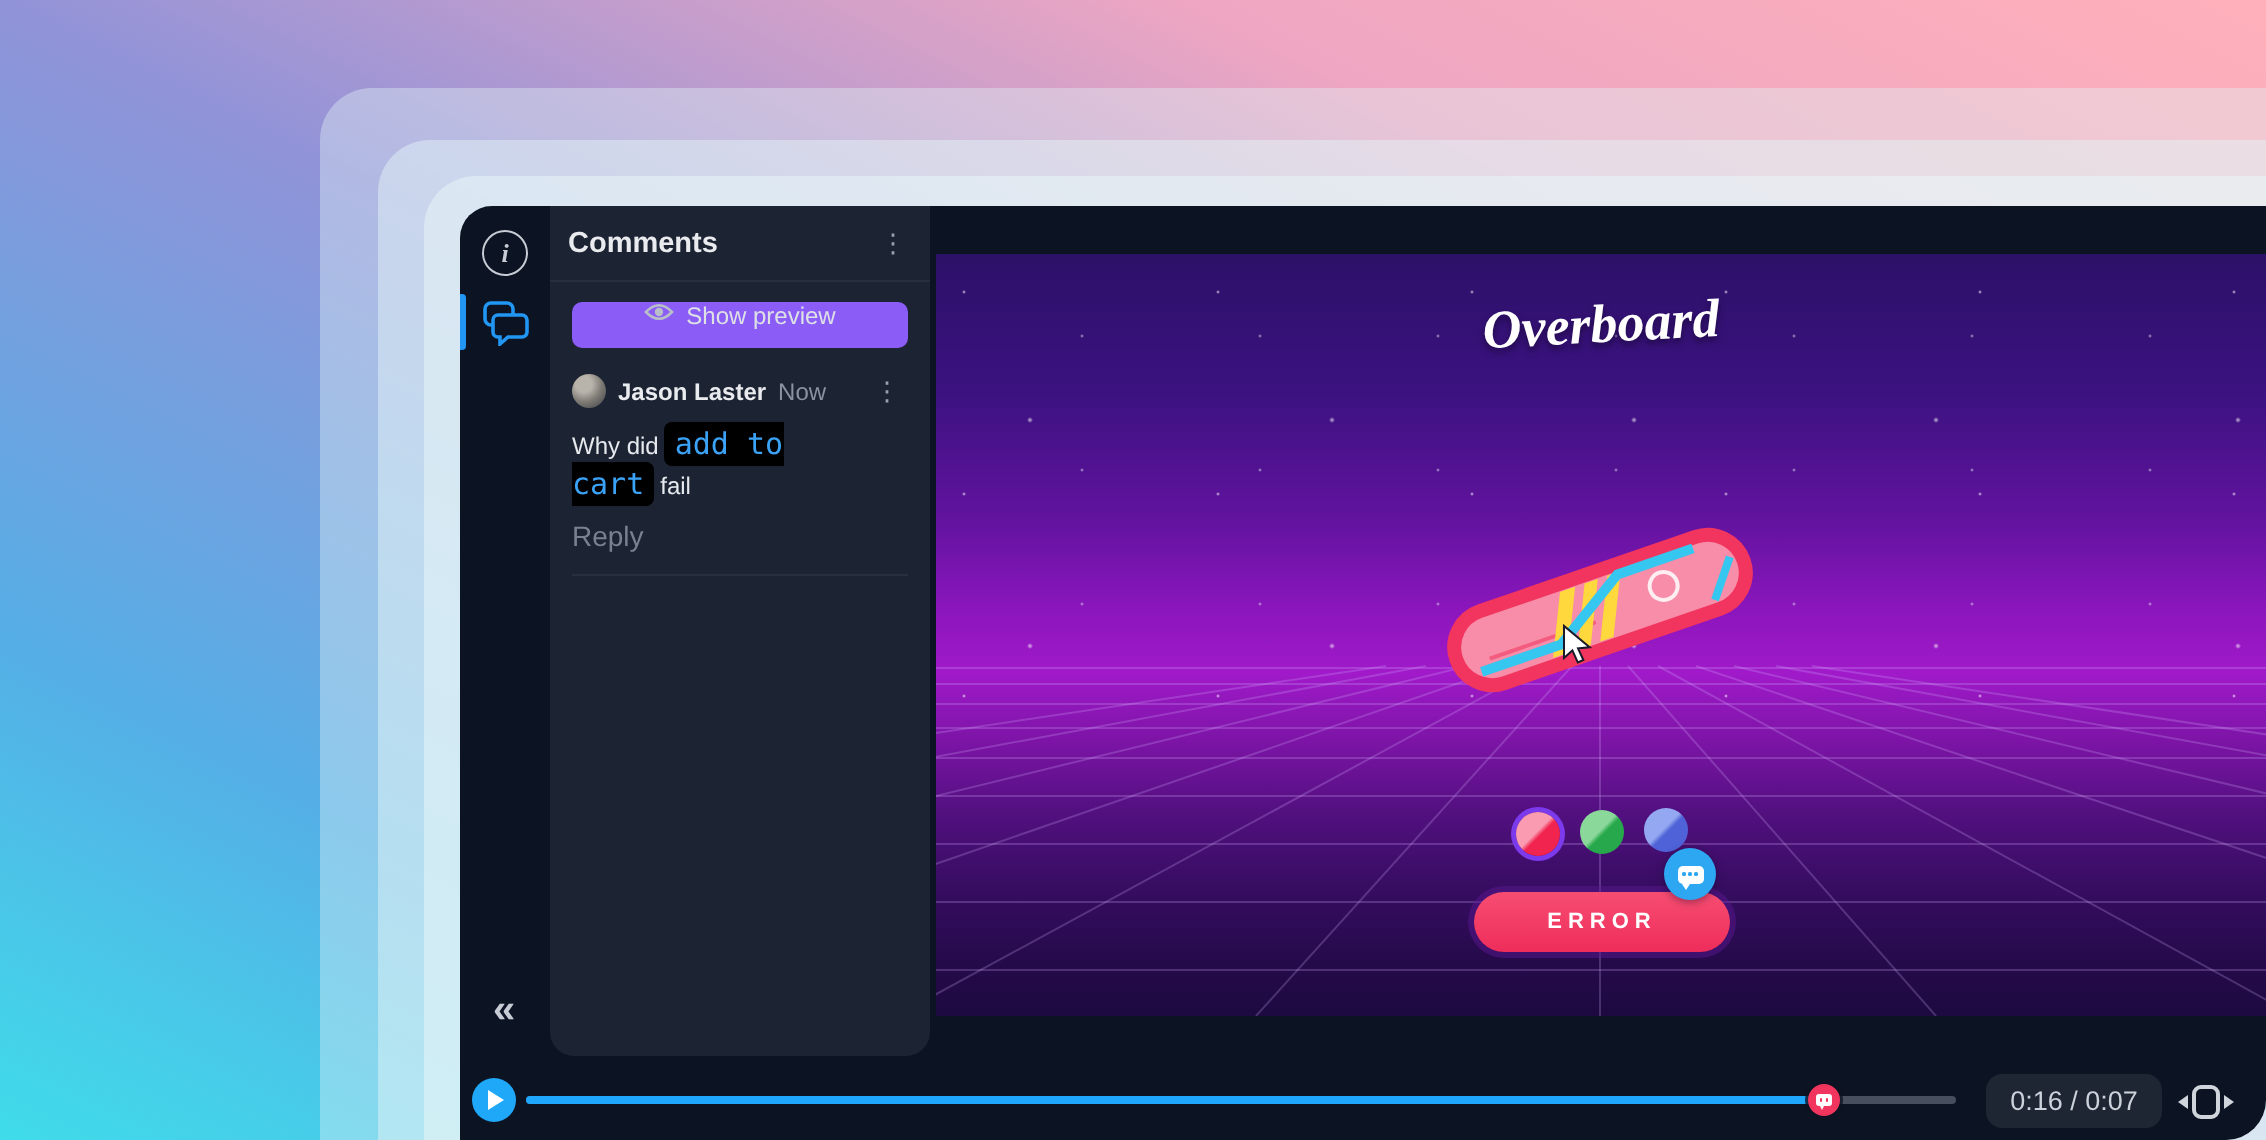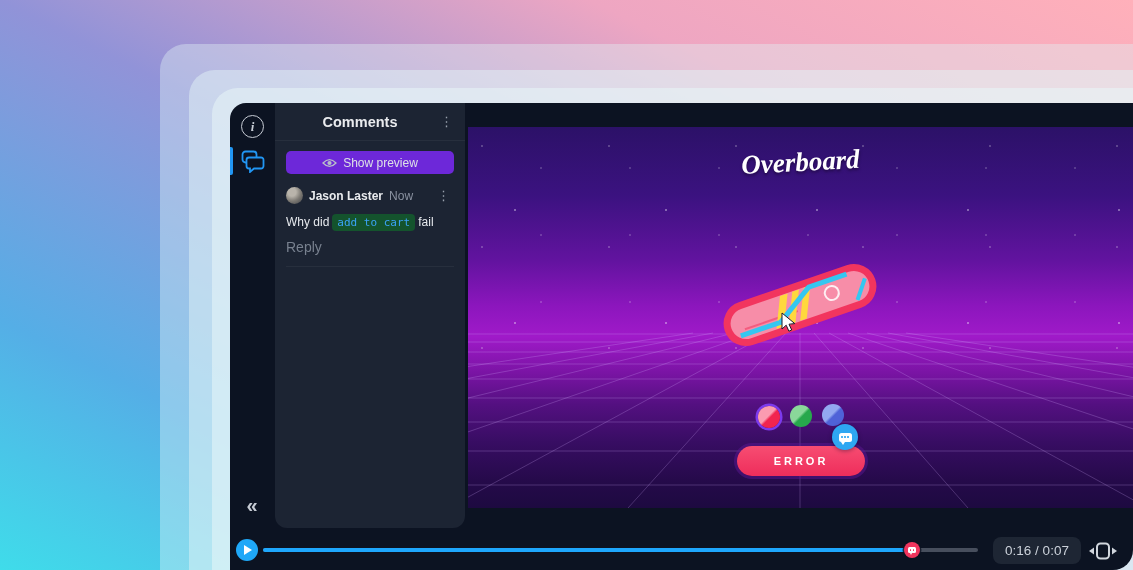--- a/index.html
+++ b/index.html
@@ -25,35 +25,35 @@
     color:#c6cbd4; font:italic 700 13px "Liberation Serif", serif; }
   .comments-nav { left:10px; top:46px; width:26px; height:24px; }
   .active-bar { position:absolute; left:0; top:44px; width:3px; height:28px; background:#2196f3; border-radius:0 2px 2px 0; }
   .collapse-btn { left:10px; top:390px; width:24px; height:24px; color:#c6cbd4; font-size:20px; font-weight:700; }
 
   
   .panel { position:absolute; left:45px; top:0; width:190px; height:425px;
     background:#1c2433; border-radius:0 0 12px 12px; display:flex; flex-direction:column; }
   .panel-header { height:38px; display:flex; align-items:center; padding:0 8px 0 9px;
     border-bottom:1px solid rgba(255,255,255,.05); }
-  .panel-title { color:#e9ebee; font-size:14.5px; font-weight:700; flex:1;text-align:center; }
+  .panel-title { color:#e9ebee; font-size:14.5px; font-weight:700; flex:1; }
   .kebab { color:#99a1ae; font-size:13px; letter-spacing:0; line-height:1; cursor:pointer; padding:2px 4px; }
   .panel-body { padding:10px 11px 0; }
-  .show-preview { height:23px; background:#6d28d9; border-radius:5px; border:none; width:100%;
-    display:flex; align-items:center; justify-content:center; gap:6px; cursor:pointer; margin-bottom:13px; }
+  .show-preview { height:23px; background:#8b5cf6; border-radius:5px; border:none; width:100%;
+    display:flex; justify-content:center; gap:6px; cursor:pointer; margin-bottom:13px; }
   .show-preview span { color:#dde1e6; font-size:12px; font-family:"Liberation Sans",sans-serif; }
   .comment { border-bottom:1px solid rgba(255,255,255,.05); padding-bottom:11px; }
   .comment-head { display:flex; align-items:center; gap:6px; }
   .avatar { width:17px; height:17px; border-radius:50%;
     background:radial-gradient(circle at 35% 30%, #b9b4ab 0 25%, #7d7a74 55%, #3c3e44 100%); flex:none; }
   .author { color:#e9ebee; font-size:12px; font-weight:700; }
   .time-ago { color:#8a92a1; font-size:12px; flex:1; }
   .comment-text { margin-top:9px; color:#e6e9ed; font-size:12px; line-height:19px; }
-  .code-chip { font-family:"DejaVu Sans Mono", monospace; font-size:11px; color:#3ba3f7;
-    background:#14532d; border-radius:4px; padding:2px 5px; margin:0 3px; }
+  .code-chip { font-family:"DejaVu Sans Mono", monospace; font-size:15px; color:#3ba3f7;
+    background:#000000; border-radius:4px; padding:2px 5px; margin:0 3px; }
   .reply { margin-top:7px; color:#78818f; font-size:14px; cursor:pointer; }
 
   
   .video { position:absolute; left:238px; top:24px; width:665px; height:381px; overflow:hidden; cursor:pointer;
     background:linear-gradient(180deg,#2c1168 0%,#3b1280 18%,#62139f 35%,#8c16bd 47%,#a01ac9 55%,#7c14a6 64%,#531080 73%,#370d62 83%,#250a4a 93%,#1d0a40 100%); }
   .stars { position:absolute; left:0; top:0; right:0; height:230px; opacity:.75; pointer-events:none;
     background-image:
       radial-gradient(1px 1px at 14px 19px, #fff, transparent),
       radial-gradient(1px 1px at 73px 41px, rgba(255,255,255,.8), transparent),
       radial-gradient(1.5px 1.5px at 47px 83px, rgba(255,255,255,.9), transparent),

